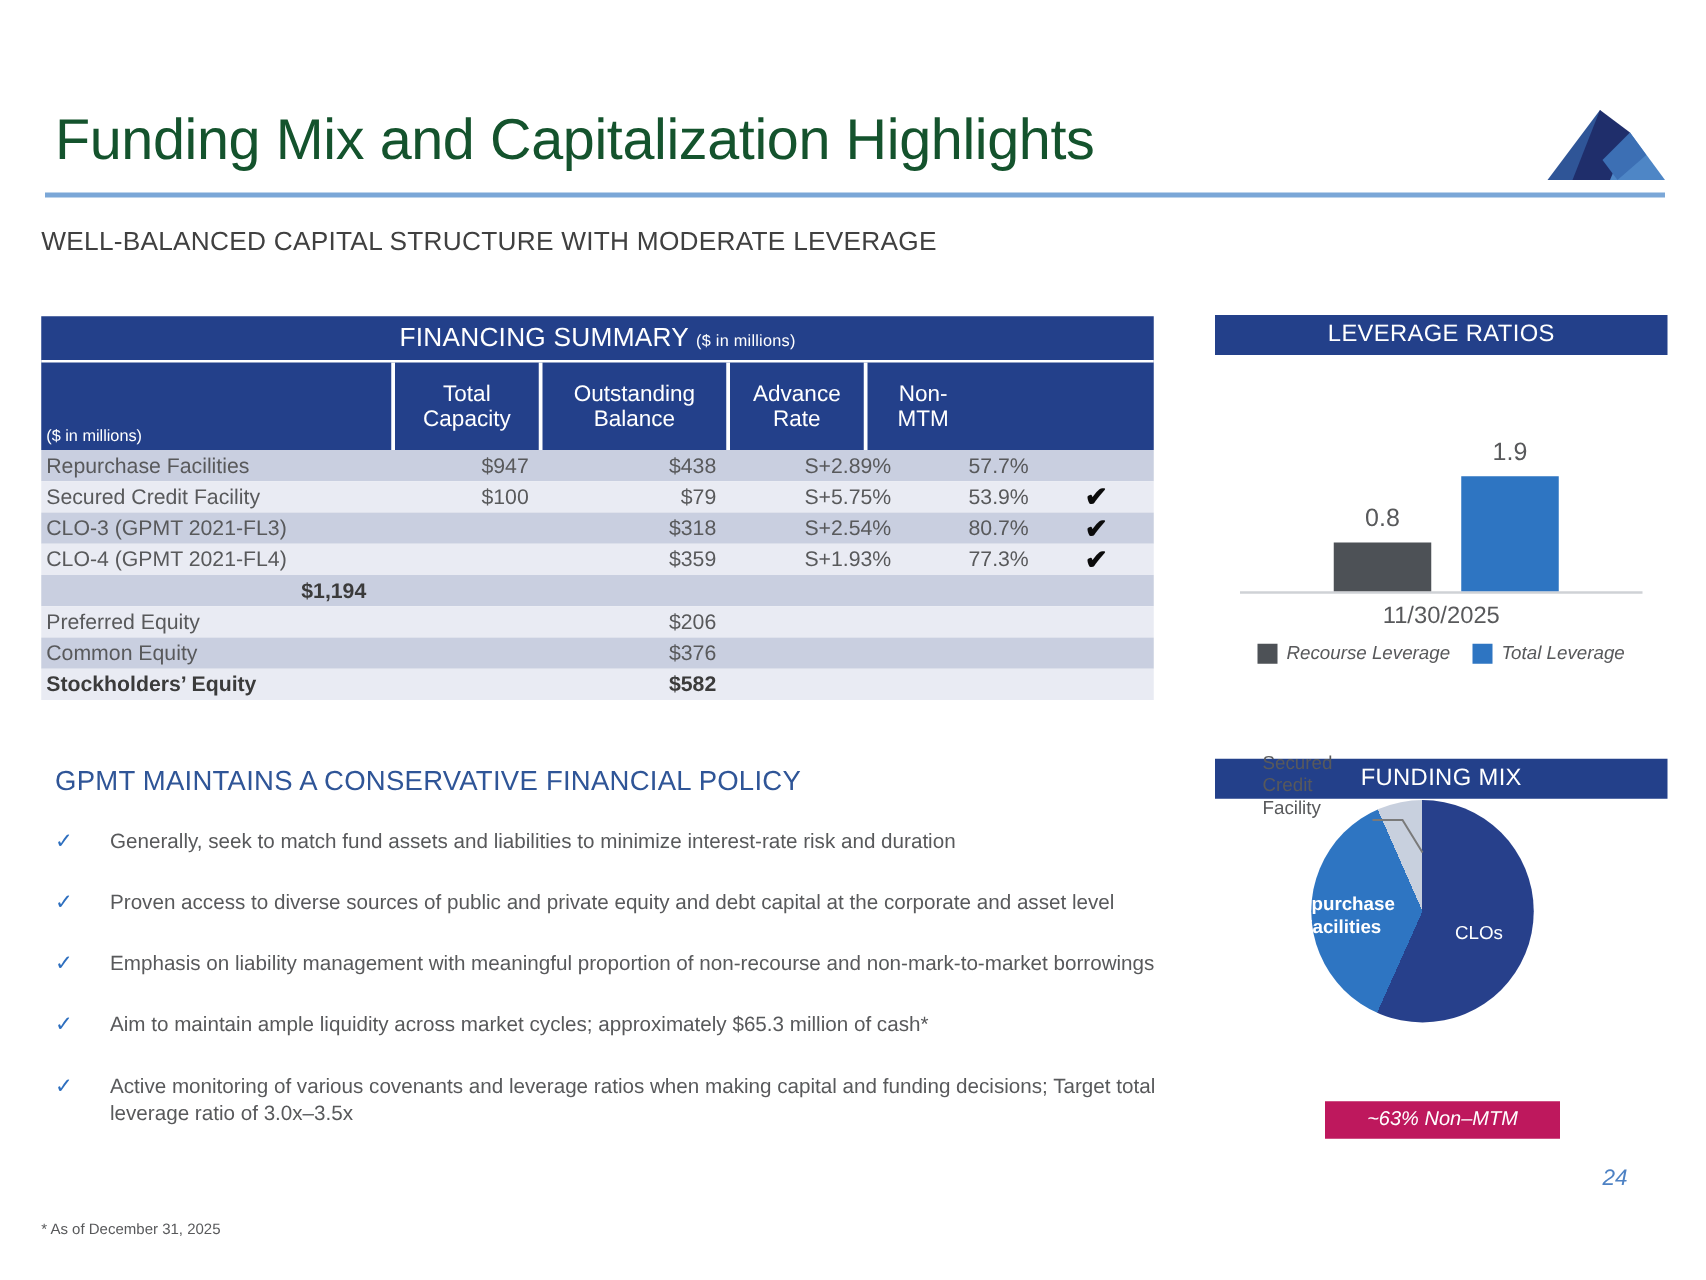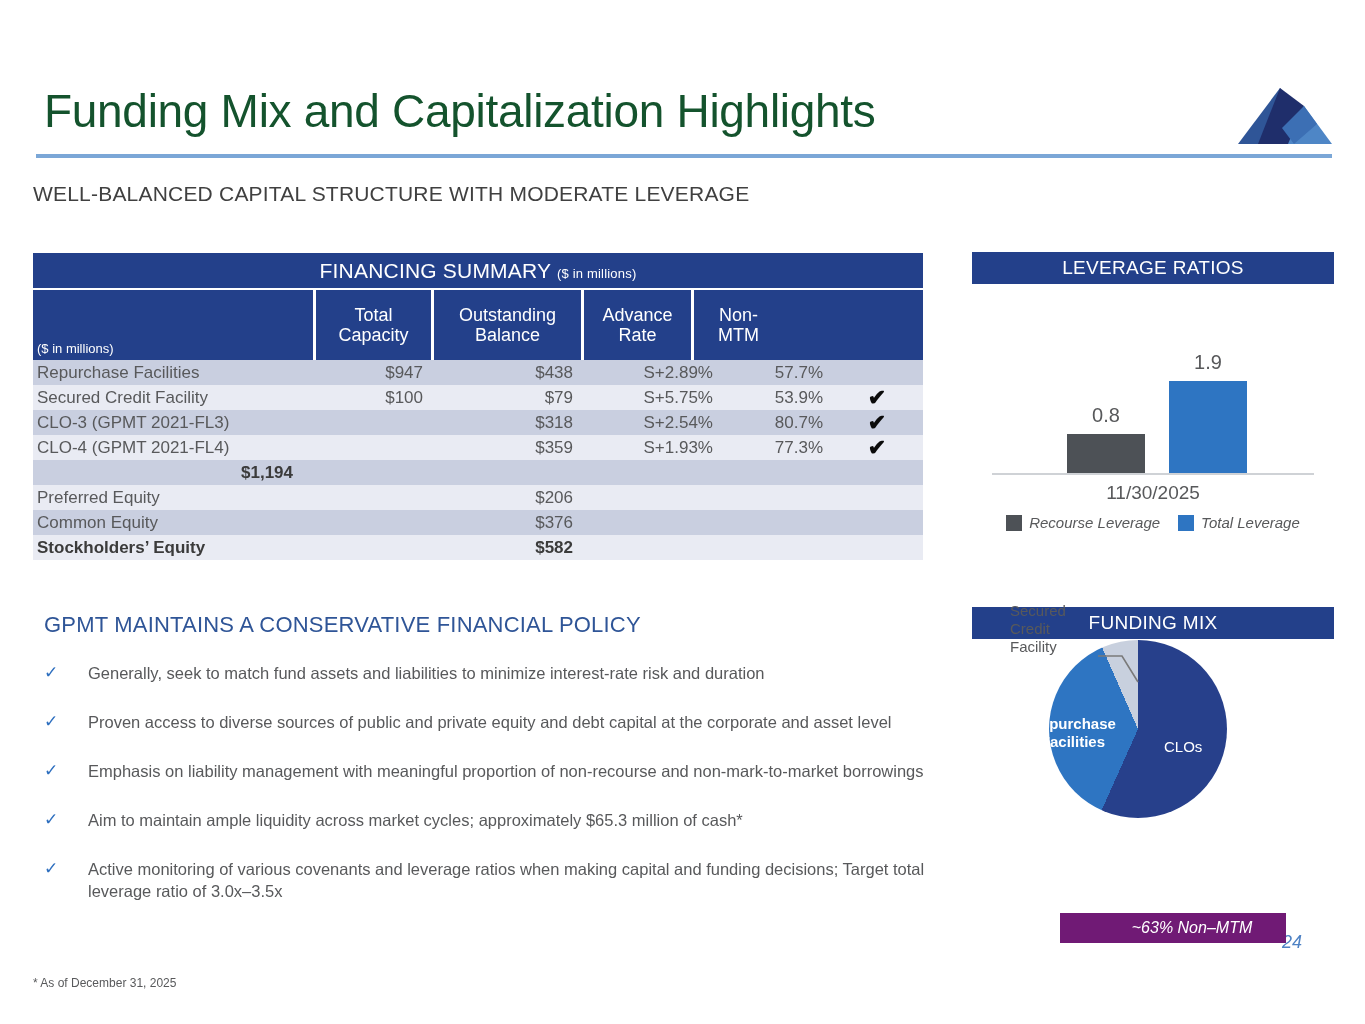--- a/index.html
+++ b/index.html
@@ -122,23 +122,23 @@
   #pie{
     position:absolute;left:77px;top:42px;width:178px;height:178px;border-radius:50%;
   }
   .pie-lbl{position:absolute;font-size:15px;line-height:1.2;}
   #lbl-scf{left:38px;top:4px;color:#58595B;}
   #lbl-repo{left:58px;top:117px;color:#ffffff;text-align:center;font-weight:bold;}
   #lbl-clos{left:192px;top:140px;color:#ffffff;}
   #leader{position:absolute;left:124px;top:40px;}
 
   #nonmtm-badge{
-    position:absolute;left:1060px;top:913px;width:188px;height:30px;
-    background:#701a75;color:#ffffff;font-style:italic;font-size:16px;
-    display:flex;align-items:center;justify-content:center;padding-left:38px;
+    position:absolute;left:1060px;top:881px;width:188px;height:30px;
+    background:#be185d;color:#ffffff;font-style:italic;font-size:16px;
+    display:flex;align-items:center;justify-content:center;
   }
 </style>
 </head>
 <body>
 
 <div id="slide-title">Funding Mix and Capitalization Highlights</div>
 <div id="title-rule"></div>
 
 <div id="logo">
   <svg width="104" height="66" viewBox="0 0 104 66">

